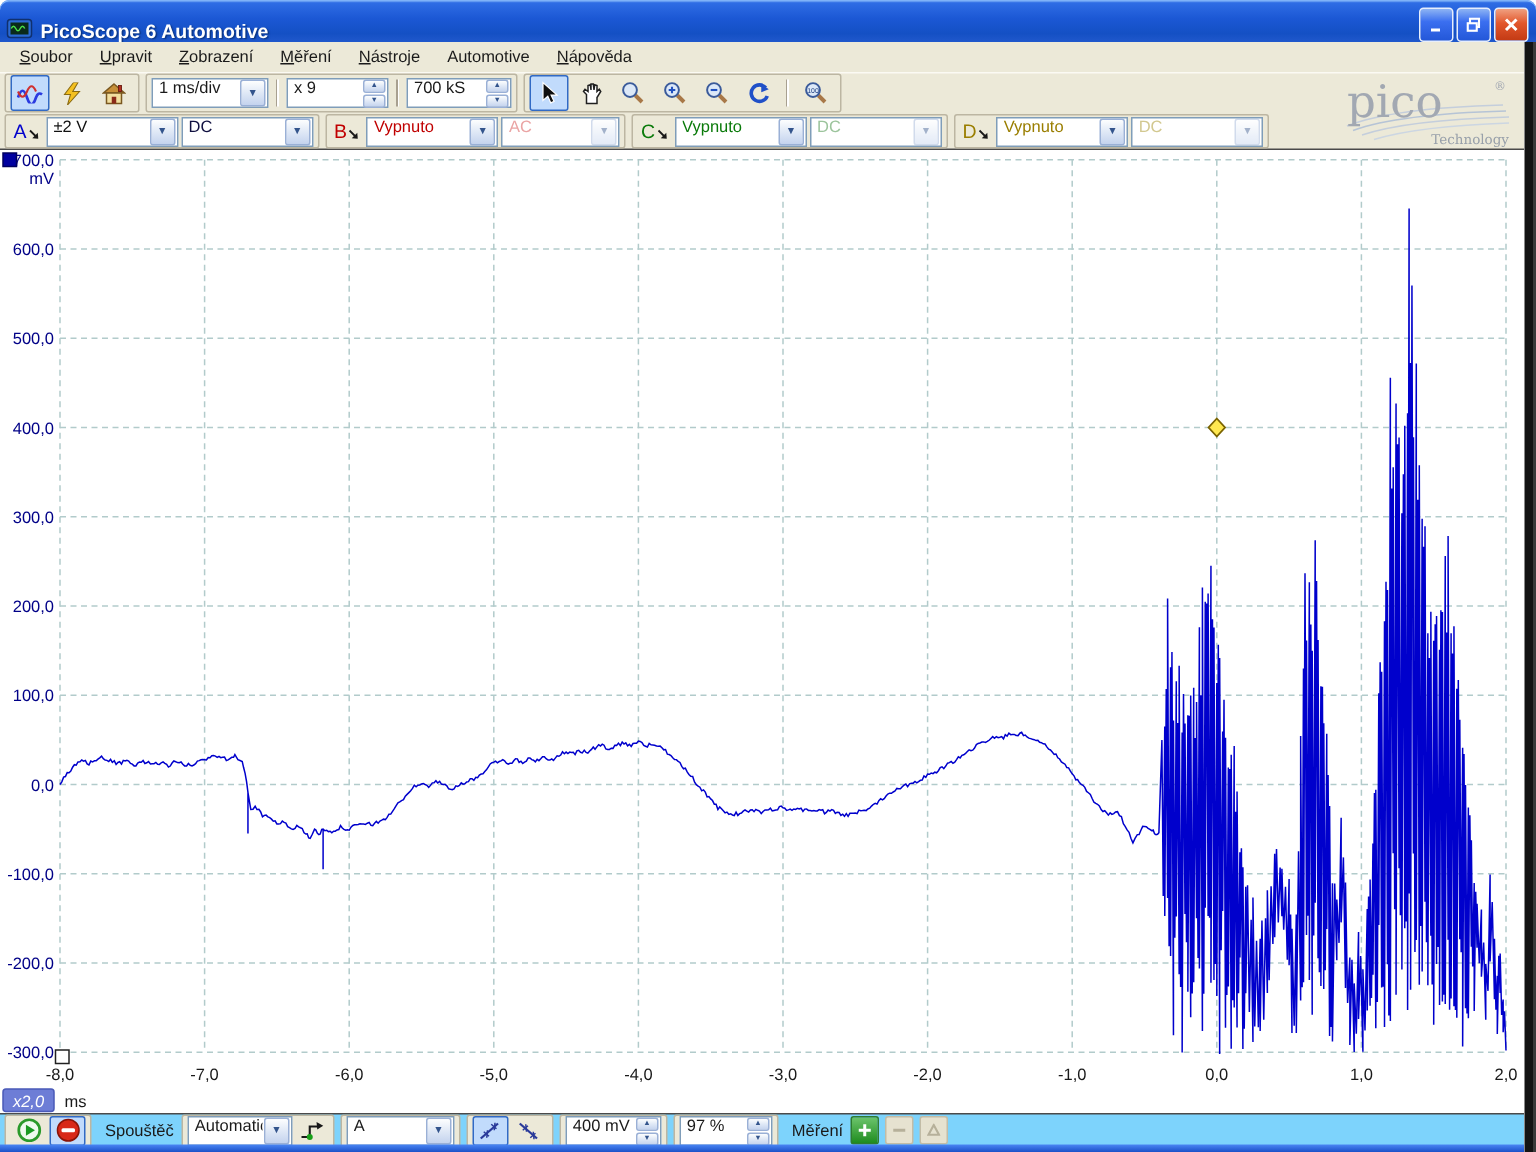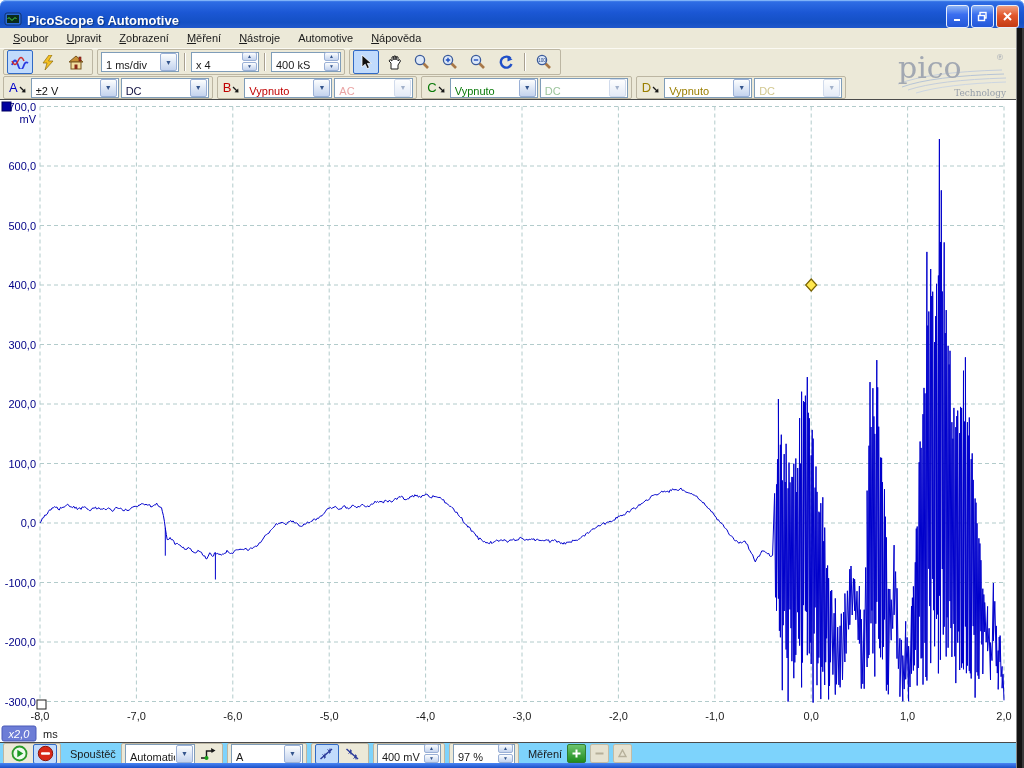--- a/index.html
+++ b/index.html
@@ -27,21 +27,21 @@
   .chbar{position:absolute;top:76px;left:0;width:1016px;height:24px;background:#ece9d8;
     display:flex;align-items:center;padding-left:3px;border-bottom:1px solid #4a4a4a;box-sizing:border-box;}
   .group{display:flex;align-items:center;height:24px;border:1px solid #bcb6a2;border-radius:2px;
     padding:0 3px;margin-right:4px;background:#ece9d8;gap:2px;}
   .chbar .group{height:21px;}
   .vsep{width:2px;height:18px;margin:0 3px;
     background:linear-gradient(90deg,#a8a090 0 1px,#ffffff 1px 2px);}
   .tbtn{width:24px;height:22px;display:flex;align-items:center;justify-content:center;
     border:1px solid transparent;border-radius:2px;background:transparent;}
   .tbtn.sel{background:#c1dbfc;border-color:#316ac5;}
-  .combo{display:flex;align-items:flex-end;background:#fff;border:1px solid #7f9db9;height:20px;
+  .combo{display:flex;align-items:flex-start;background:#fff;border:1px solid #7f9db9;height:20px;
     padding-left:4px;box-sizing:border-box;}
   .combo .cval{flex:1;overflow:hidden;white-space:nowrap;}
   .carrow,.spinbtn{display:flex;align-items:center;justify-content:center;
     background:linear-gradient(180deg,#fdfefe 0%,#dfe8f6 50%,#c4d3ee 100%);
     border:1px solid #9ab0d6;border-radius:2px;color:#33548c;}
   .carrow{width:15px;height:16px;margin:0 1px;font-size:7px;}
   .spincol{display:flex;flex-direction:column;margin:0 1px;gap:1px;}
   .spinbtn{width:13px;height:7px;font-size:5px;line-height:5px;}
   .txtbox{background:#fff;border:1px solid #7f9db9;height:20px;display:flex;align-items:center;
     justify-content:center;box-sizing:border-box;}
@@ -132,29 +132,29 @@
         </svg>
       </span>
     </div>
     <div class="group">
       <span class="combo" style="width:78px">
         <span class="cval">1 ms/div</span>
         <span class="carrow">▼</span>
       </span>
       <span class="vsep"></span>
       <span class="combo" style="width:68px">
-        <span class="cval">x 4</span>
+        <span class="cval">x 9</span>
         <span class="spincol">
             <span class="spinbtn">▲</span>
             <span class="spinbtn">▼</span>
           </span>
       </span>
       <span class="vsep"></span>
       <span class="combo" style="width:70px">
-        <span class="cval">400 kS</span>
+        <span class="cval">700 kS</span>
         <span class="spincol">
             <span class="spinbtn">▲</span>
             <span class="spinbtn">▼</span>
           </span>
       </span>
     </div>
     <div class="group">
       <span class="tbtn sel">
         <svg width="14" height="16" viewBox="0 0 14 16">
           <polygon points="3,1 3,13 6.2,10.2 8.2,14.6 10.4,13.6 8.4,9.4 12.4,9.4" fill="#101010" stroke="#fff" stroke-width="0.8"></polygon>

